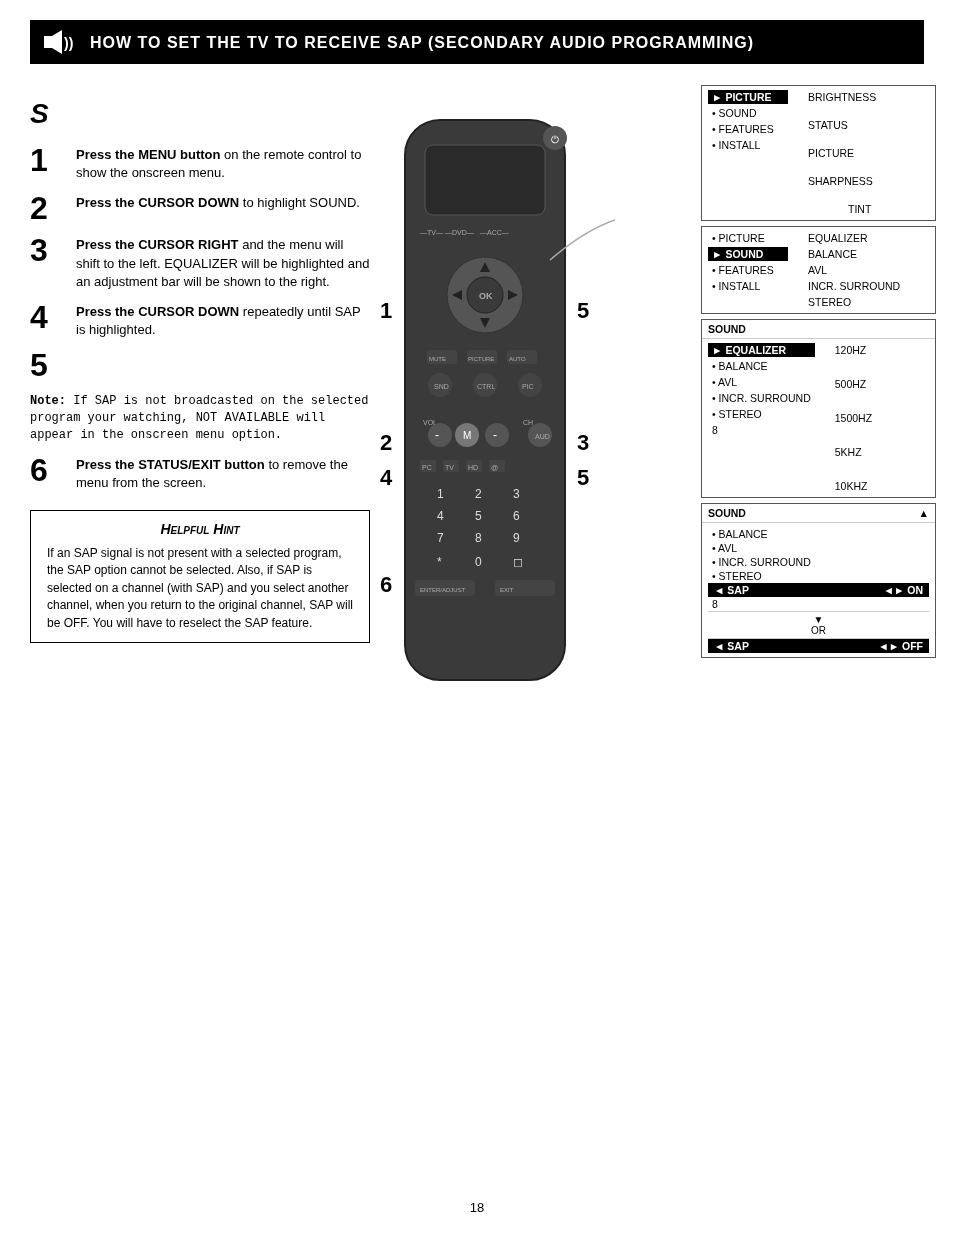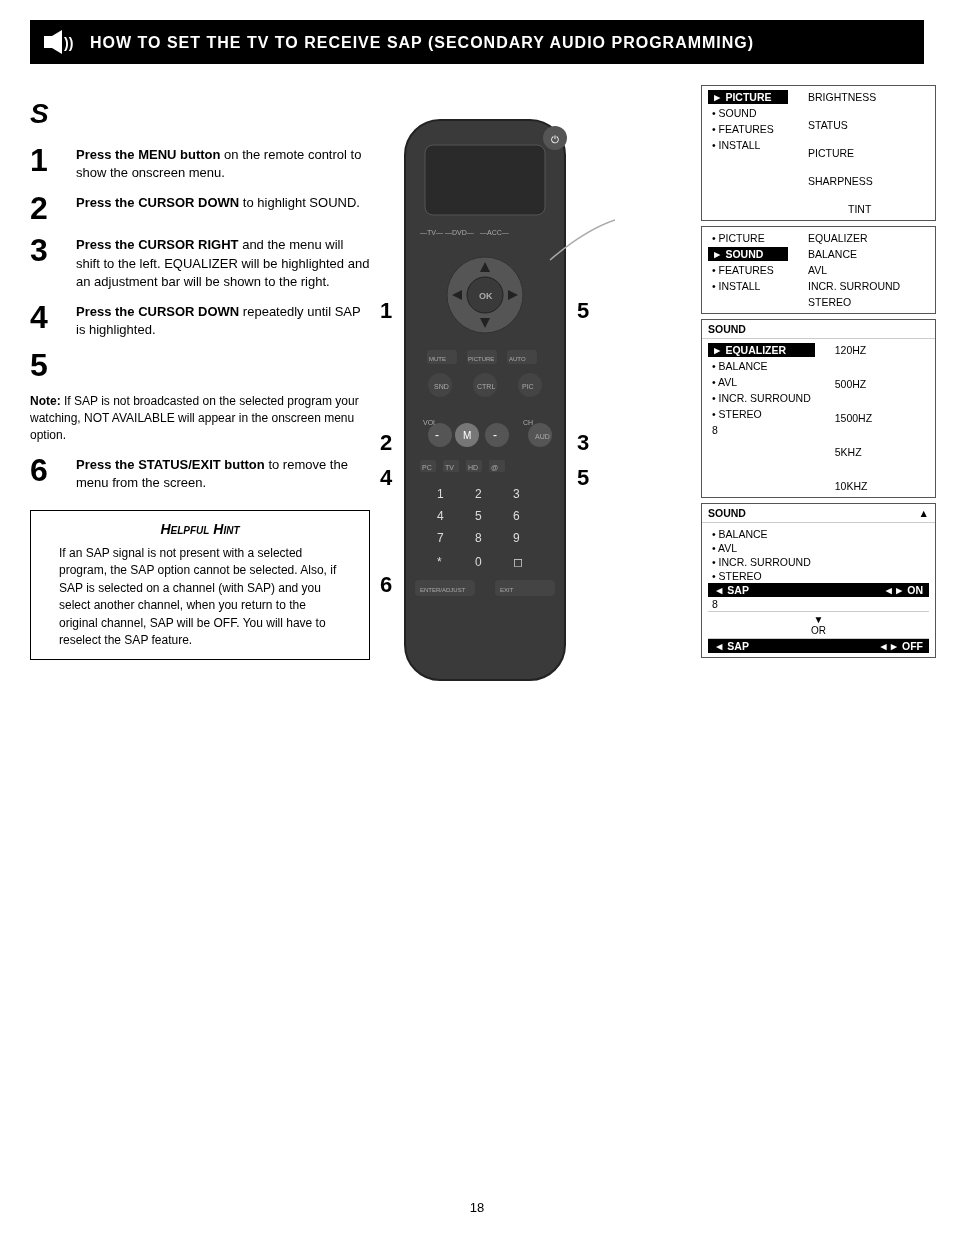--- a/index.html
+++ b/index.html
@@ -94,20 +94,21 @@
     }
     .step-text strong {
       font-weight: bold;
     }
 
     .step-note {
       font-size: 12px;
       line-height: 1.4;
       max-width: 350px;
       margin-bottom: 12px;
+      font-family: Liberation Mono, monospace;
     }
     .step-note strong {
       font-weight: bold;
     }
 
     
     .step-6 {
       display: flex;
       align-items: flex-start;
       margin-bottom: 18px;
@@ -117,21 +118,21 @@
       font-size: 32px;
       font-weight: bold;
       min-width: 38px;
       line-height: 1;
       margin-right: 8px;
     }
 
     
     .hint-box {
       border: 1.5px solid #000;
-      padding: 10px 28px;
+      padding: 10px 16px;
       max-width: 358px;
       margin-top: 10px;
     }
     .hint-title {
       font-size: 14px;
       font-weight: bold;
       font-style: italic;
       font-variant: small-caps;
       text-align: center;
       margin-bottom: 8px;

